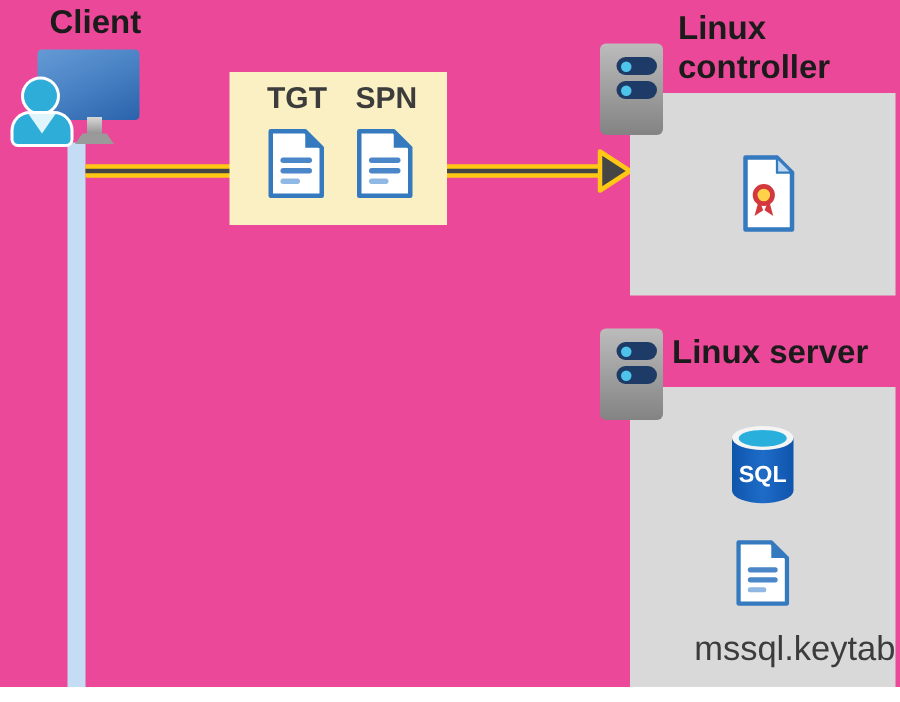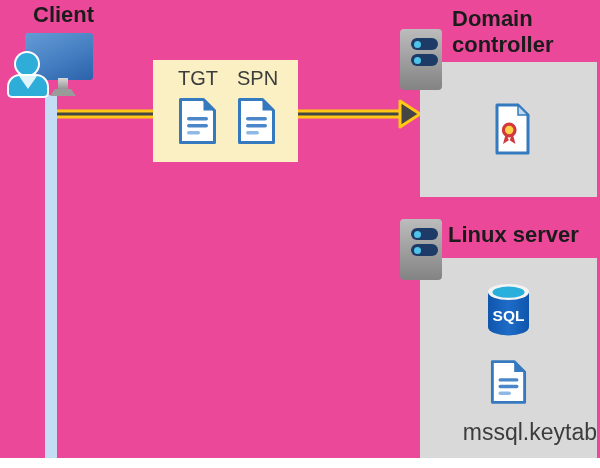--- a/index.html
+++ b/index.html
@@ -37,21 +37,21 @@
     left:10px;top:0;width:0;height:0;
     border-left:9px solid transparent;border-right:9px solid transparent;
     border-top:13px solid #dff4fb;
   }
   
   .vline{
     left:45px;top:95px;width:12px;height:365px;background:#c4ddf4;
   }
   
   .ticket-box{
-    left:153px;top:60px;width:145px;height:102px;background:#faf0c3;
+    left:153px;top:48px;width:145px;height:102px;background:#faf0c3;font-weight:bold;
   }
   .ticket-label{
     position:absolute;top:7px;width:39px;text-align:center;
     font-size:20px;color:#3c3c3c;
   }
   
   .zone{background:#d9d9d9;}
   .dc-zone{left:420px;top:62px;width:177px;height:135px;}
   .linux-zone{left:420px;top:258px;width:177px;height:200px;}
   
@@ -116,21 +116,21 @@
 
   <div class="abs zone dc-zone"></div>
   <div class="abs server" style="left:400px;top:29px;">
     <div class="server-bar" style="top:9px;">
       <div class="server-dot"></div>
     </div>
     <div class="server-bar" style="top:25px;">
       <div class="server-dot"></div>
     </div>
   </div>
-  <div class="abs title" style="left:452px;top:6px;width:135px;">Domain controller</div>
+  <div class="abs title" style="left:452px;top:6px;width:135px;">Linux controller</div>
 
   <svg class="abs" style="left:495px;top:103px;" width="35" height="52" viewBox="0 0 35 52">
     <path d="M2,2 h21 l10,10 v38 h-31 z" fill="#ffffff" stroke="#3579be" stroke-width="3" stroke-linejoin="round"></path>
     <path d="M23,2 v10 h10 z" fill="#bfd9f0" stroke="#3579be" stroke-width="1.5"></path>
     <path d="M11,30 L8,41 L13.8,37.2 Z" fill="#d2383c"></path>
     <path d="M17.5,30 L20.5,41 L14.7,37.2 Z" fill="#d2383c"></path>
     <circle cx="14.2" cy="27" r="5.8" fill="#ffd24a" stroke="#d2383c" stroke-width="3.2"></circle>
   </svg>
 
   <div class="abs zone linux-zone"></div>

